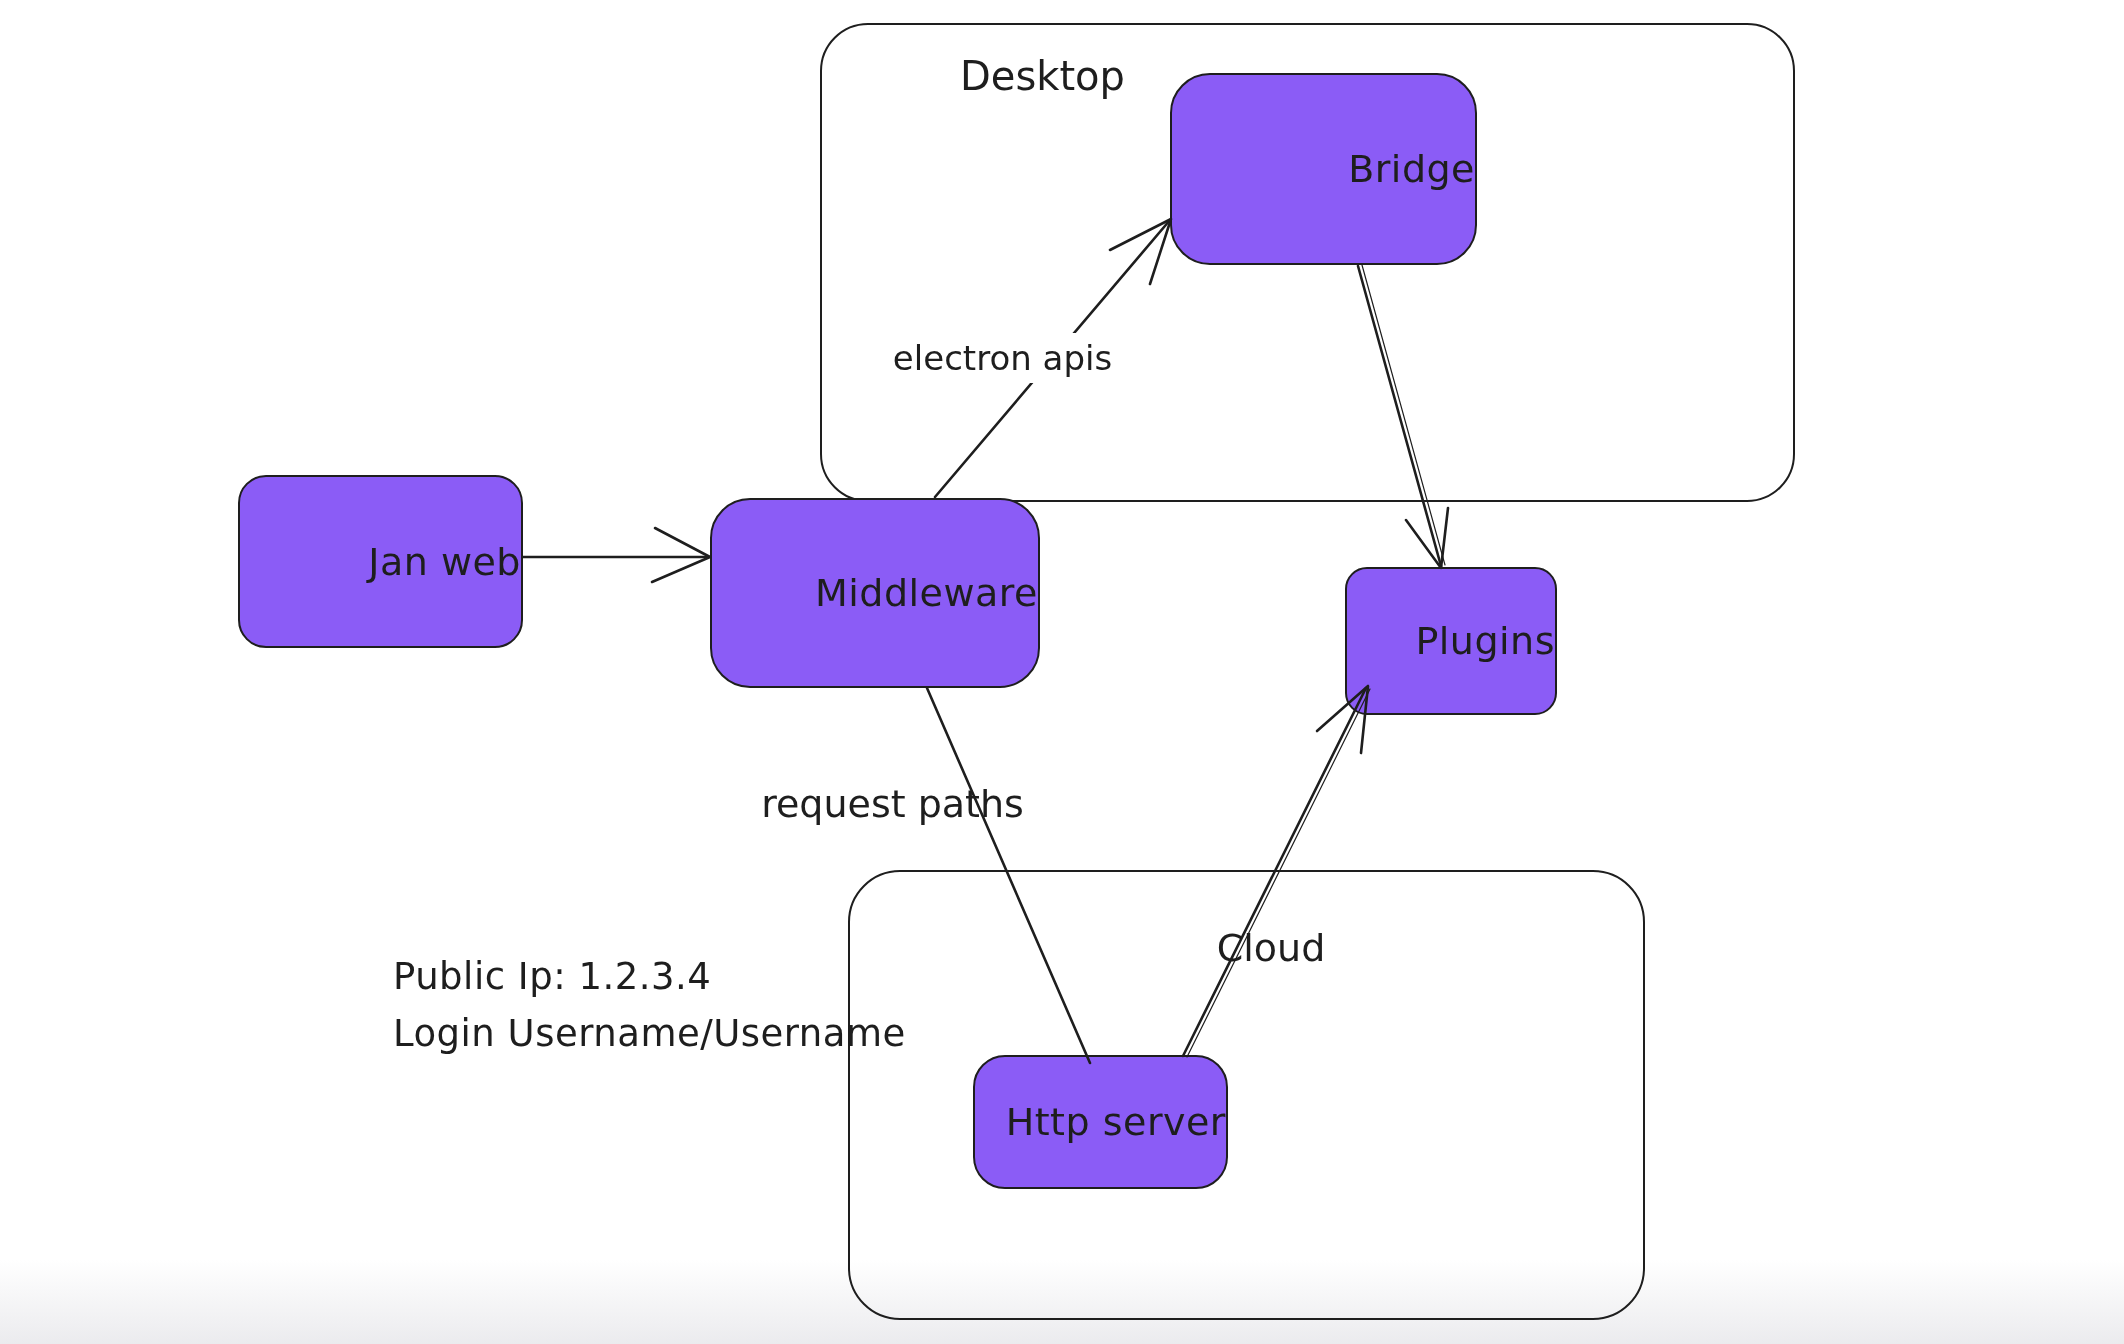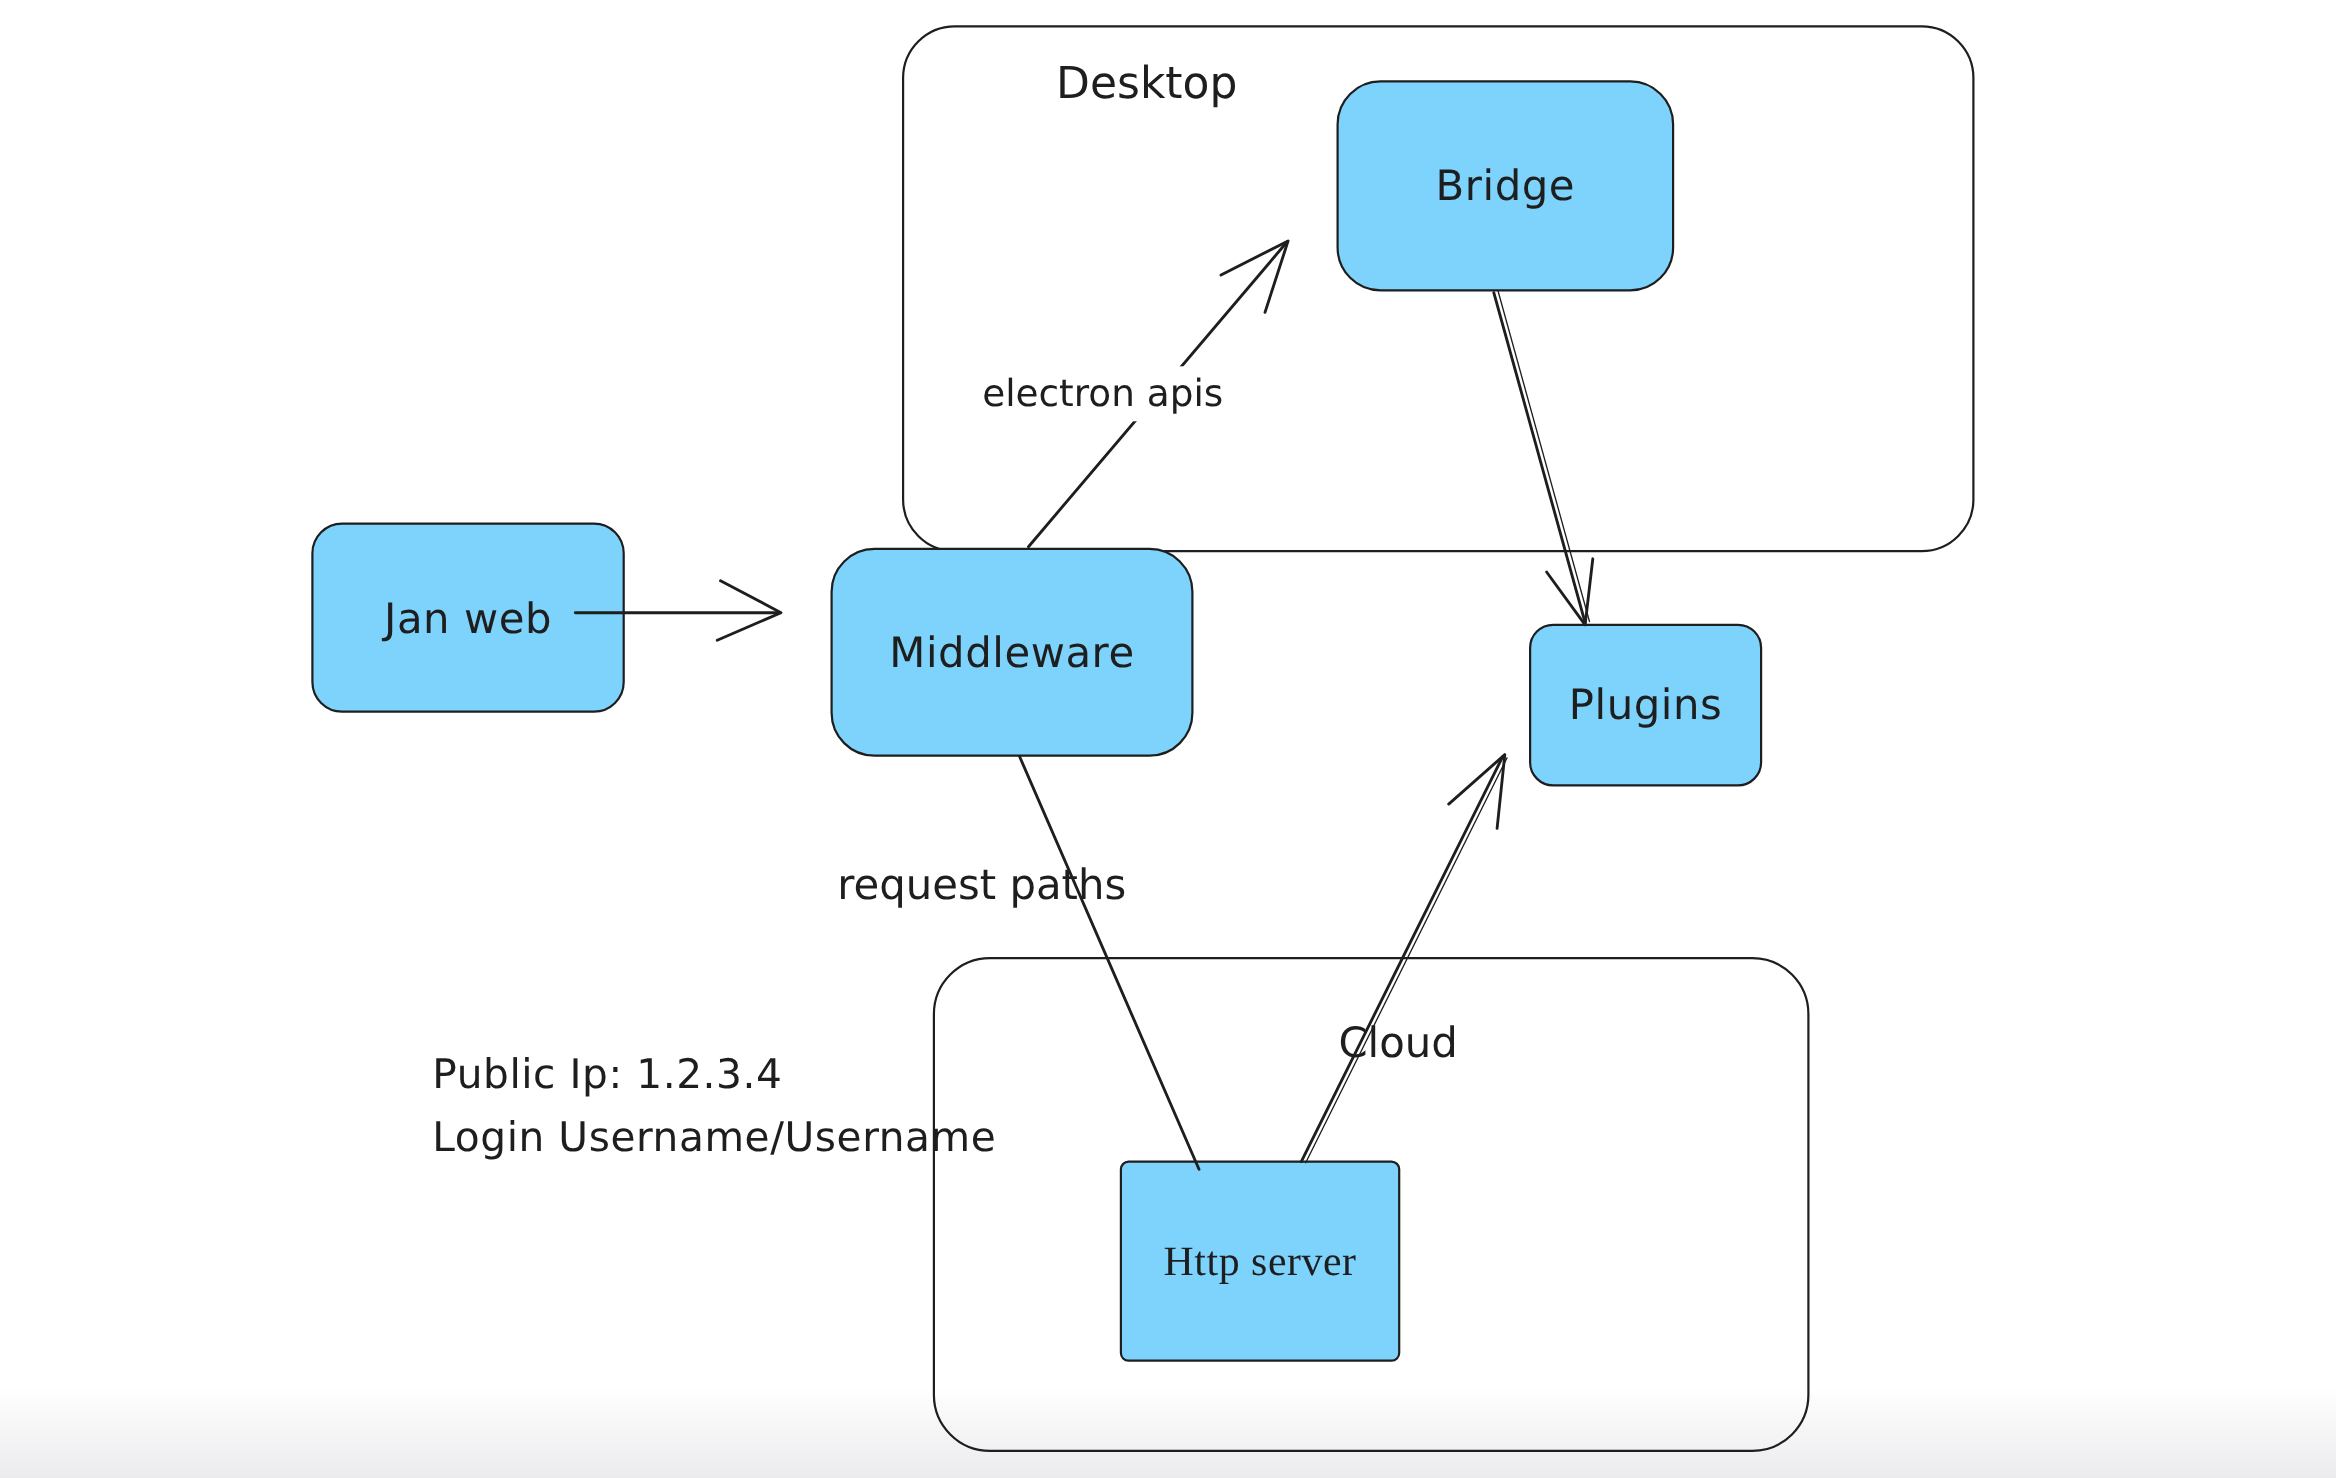--- a/index.html
+++ b/index.html
@@ -27,26 +27,25 @@
   .shape {
     position: absolute;
     border: 2.6px solid #1e1e1e;
     box-sizing: border-box;
   }
   .container-box {
     background: transparent;
     z-index: 1;
   }
   .node-box {
-    background: #7dd3fc;
+    background: #8b5cf6;
     z-index: 2;
     display: flex;
     align-items: center;
-    justify-content: center;
-    margin-left: 45px;
+    justify-content: flex-end;
   }
   .node-label {
     font-size: 38px;
     color: #1e1e1e;
     white-space: nowrap;
     letter-spacing: 0.5px;
   }
 
   .floating-label {
     position: absolute;
@@ -100,21 +99,21 @@
   </div>
 
   <div class="shape node-box" style="left:1170px; top:73px; width:307px; height:192px; border-radius:40px;">
     <span class="node-label">Bridge</span>
   </div>
 
   <div class="shape node-box" style="left:1345px; top:567px; width:212px; height:148px; border-radius:22px;">
     <span class="node-label">Plugins</span>
   </div>
 
-  <div class="shape node-box" style="left:973px; top:1055px; width:255px; height:183px; border-radius:8px;font-family:Liberation Serif, serif;">
+  <div class="shape node-box" style="left:973px; top:1055px; width:255px; height:134px; border-radius:32px;">
     <span class="node-label">Http server</span>
   </div>
 
   <svg id="edges-svg" width="2124" height="1344" viewBox="0 0 2124 1344">
     <g stroke="#1e1e1e" stroke-width="2.6" fill="none" stroke-linecap="round" stroke-linejoin="round">
 
       <g>
         <line x1="523" y1="557" x2="708" y2="557"></line>
         <polyline points="655,528 710,557 652,582"></polyline>
       </g>

